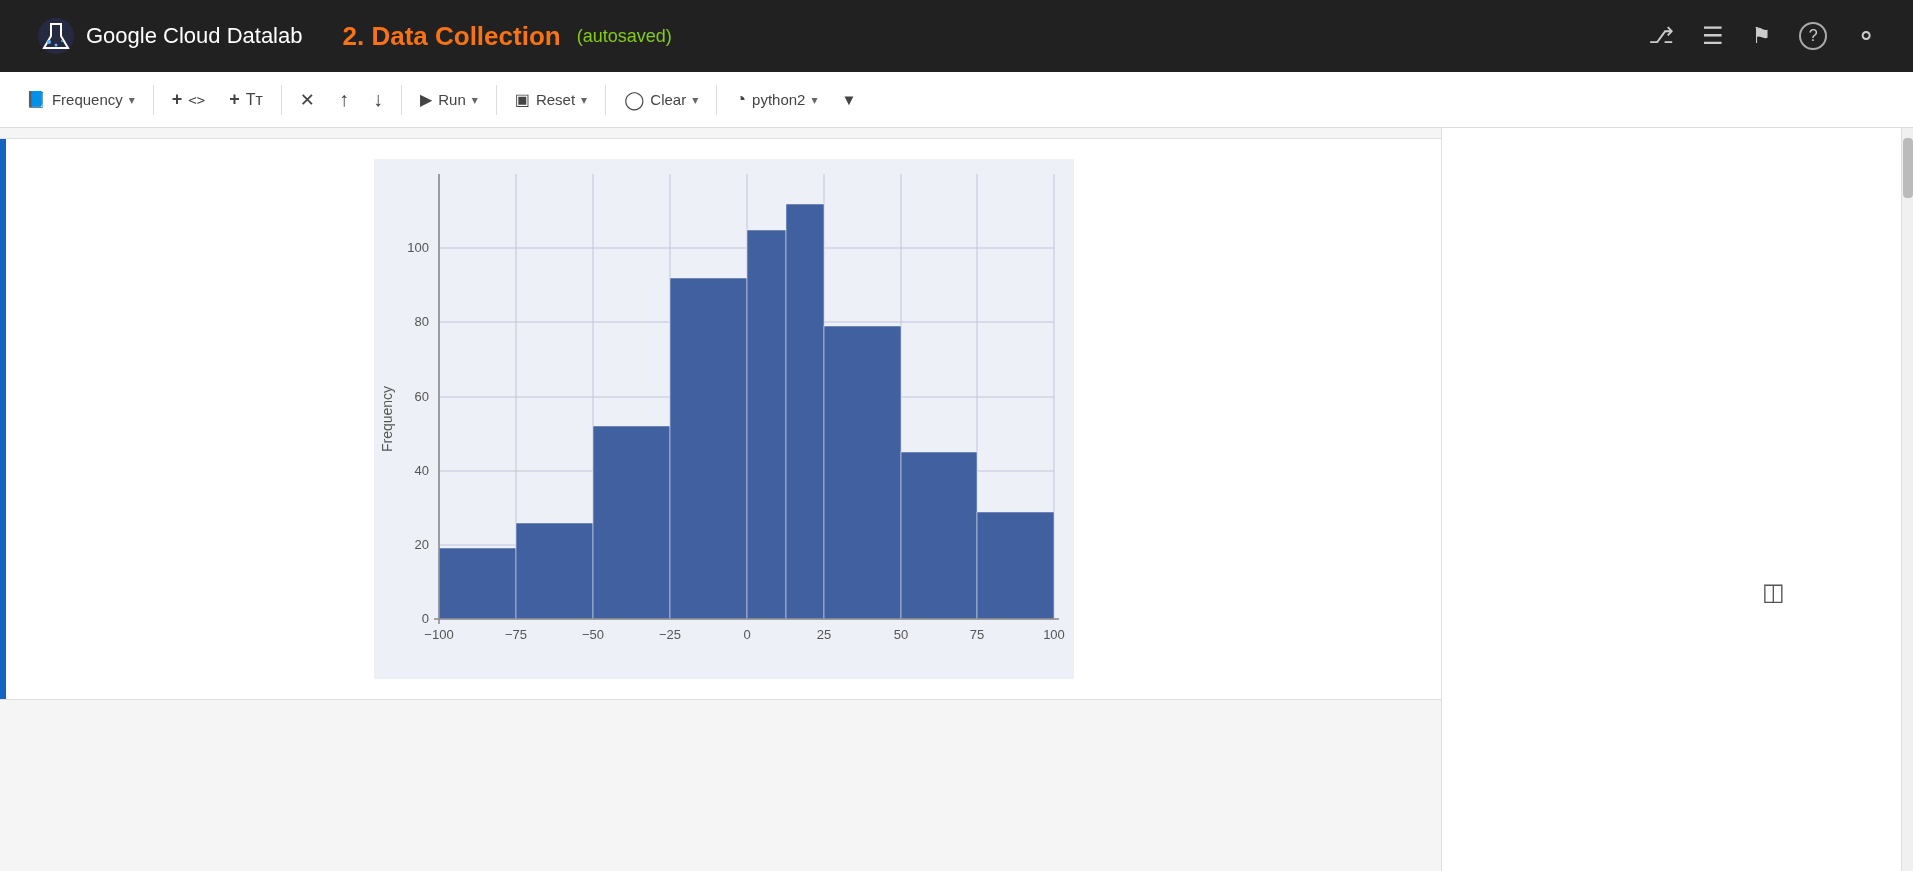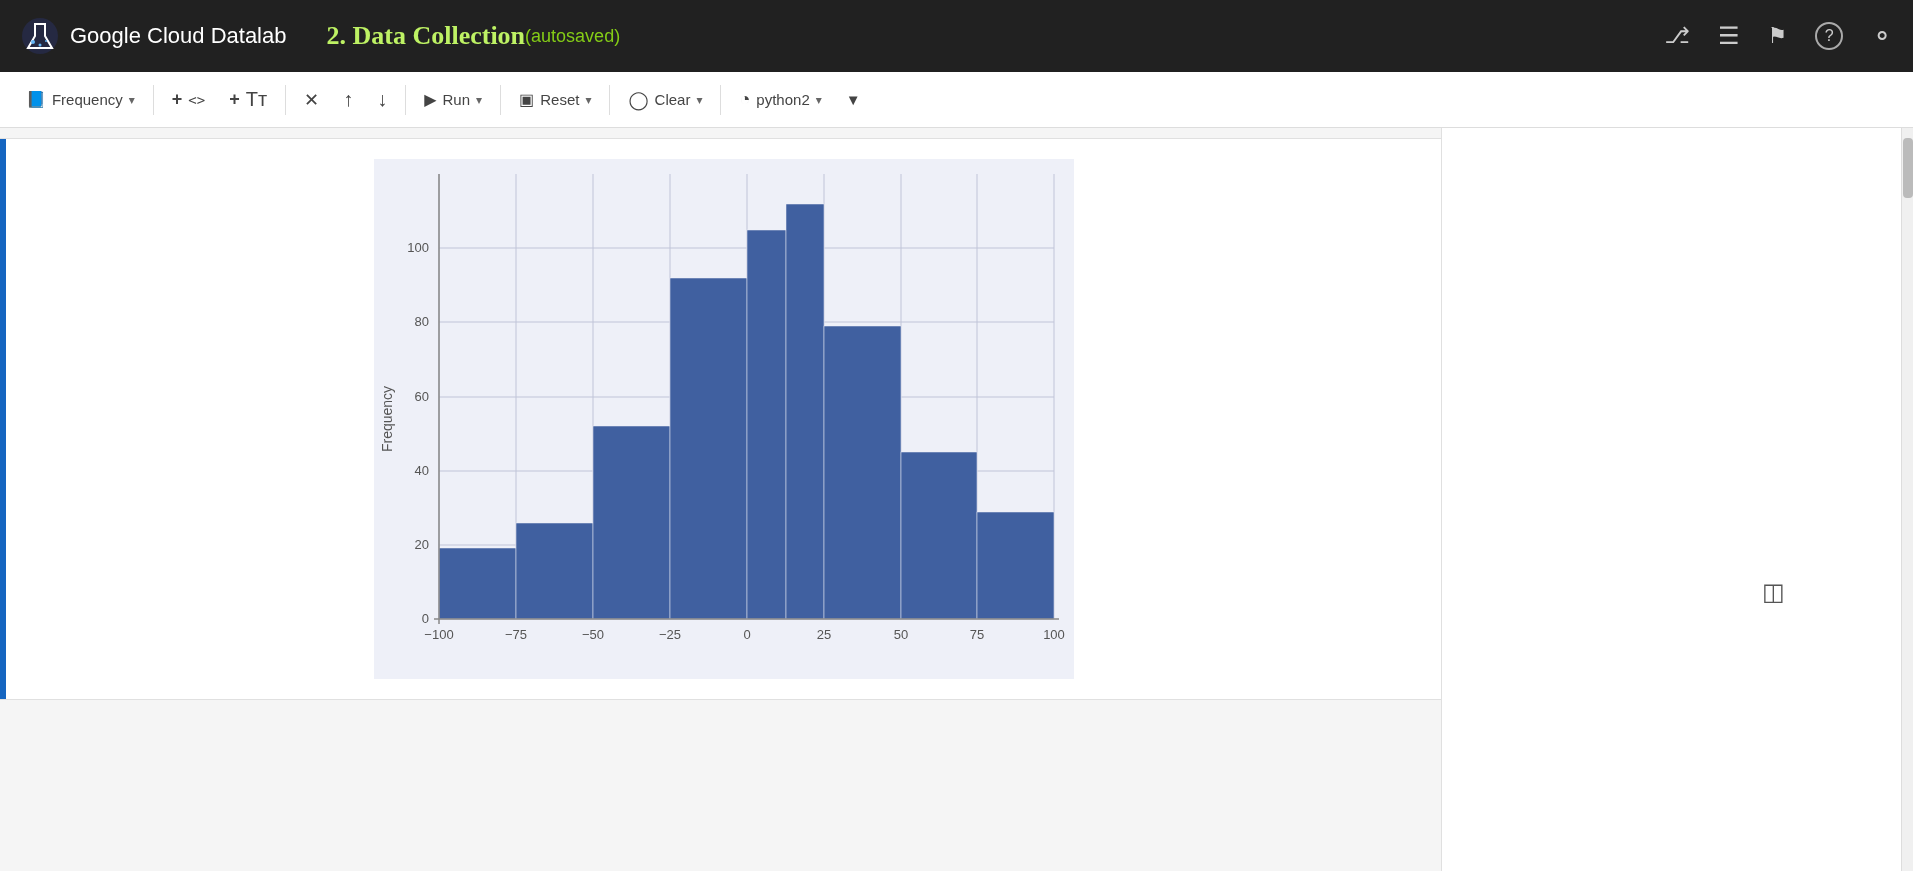--- a/index.html
+++ b/index.html
@@ -4,44 +4,43 @@
   <style>
     * { margin: 0; padding: 0; box-sizing: border-box; }
     body { font-family: 'Arial', sans-serif; background: #f5f5f5; width: 1913px; height: 871px; overflow: hidden; }
 
     
     .header {
       background: #212121;
       height: 72px;
       display: flex;
       align-items: center;
-      padding: 0 20px;
+      padding: 0 36px;
       color: white;
     }
     .header-logo {
       display: flex;
       align-items: center;
       gap: 10px;
       margin-right: 40px;
     }
     .header-logo-icon {
       width: 40px;
       height: 40px;
     }
     .header-logo-text {
       font-size: 22px;
       font-weight: 400;
       color: white;
     }
     .header-title {
       font-size: 26px;
       font-weight: 700;
-      color: #bef264;
-      margin-right: 0;
-      font-family: Liberation Serif, serif;
+      color: #f97316;
+      margin-right: 16px;
     }
     .header-autosaved {
       font-size: 18px;
       color: #84cc16;
     }
     .header-spacer { flex: 1; }
     .header-icons {
       display: flex;
       align-items: center;
       gap: 28px;
@@ -209,21 +208,21 @@
 
   <div class="toolbar-divider"></div>
 
   <button class="toolbar-btn">
     <span style="font-size:18px; font-weight:bold;">+</span>
     <span style="font-size:14px; font-family: monospace;">&lt;&gt;</span>
   </button>
 
   <button class="toolbar-btn">
     <span style="font-size:18px; font-weight:bold;">+</span>
-    <span style="font-size:20px;">Tт</span>
+    <span style="font-size:16px;">Tт</span>
   </button>
 
   <div class="toolbar-divider"></div>
 
   <button class="toolbar-btn">
     <span style="font-size:18px;">✕</span>
   </button>
 
   <button class="toolbar-btn">
     <span style="font-size:20px;">↑</span>

